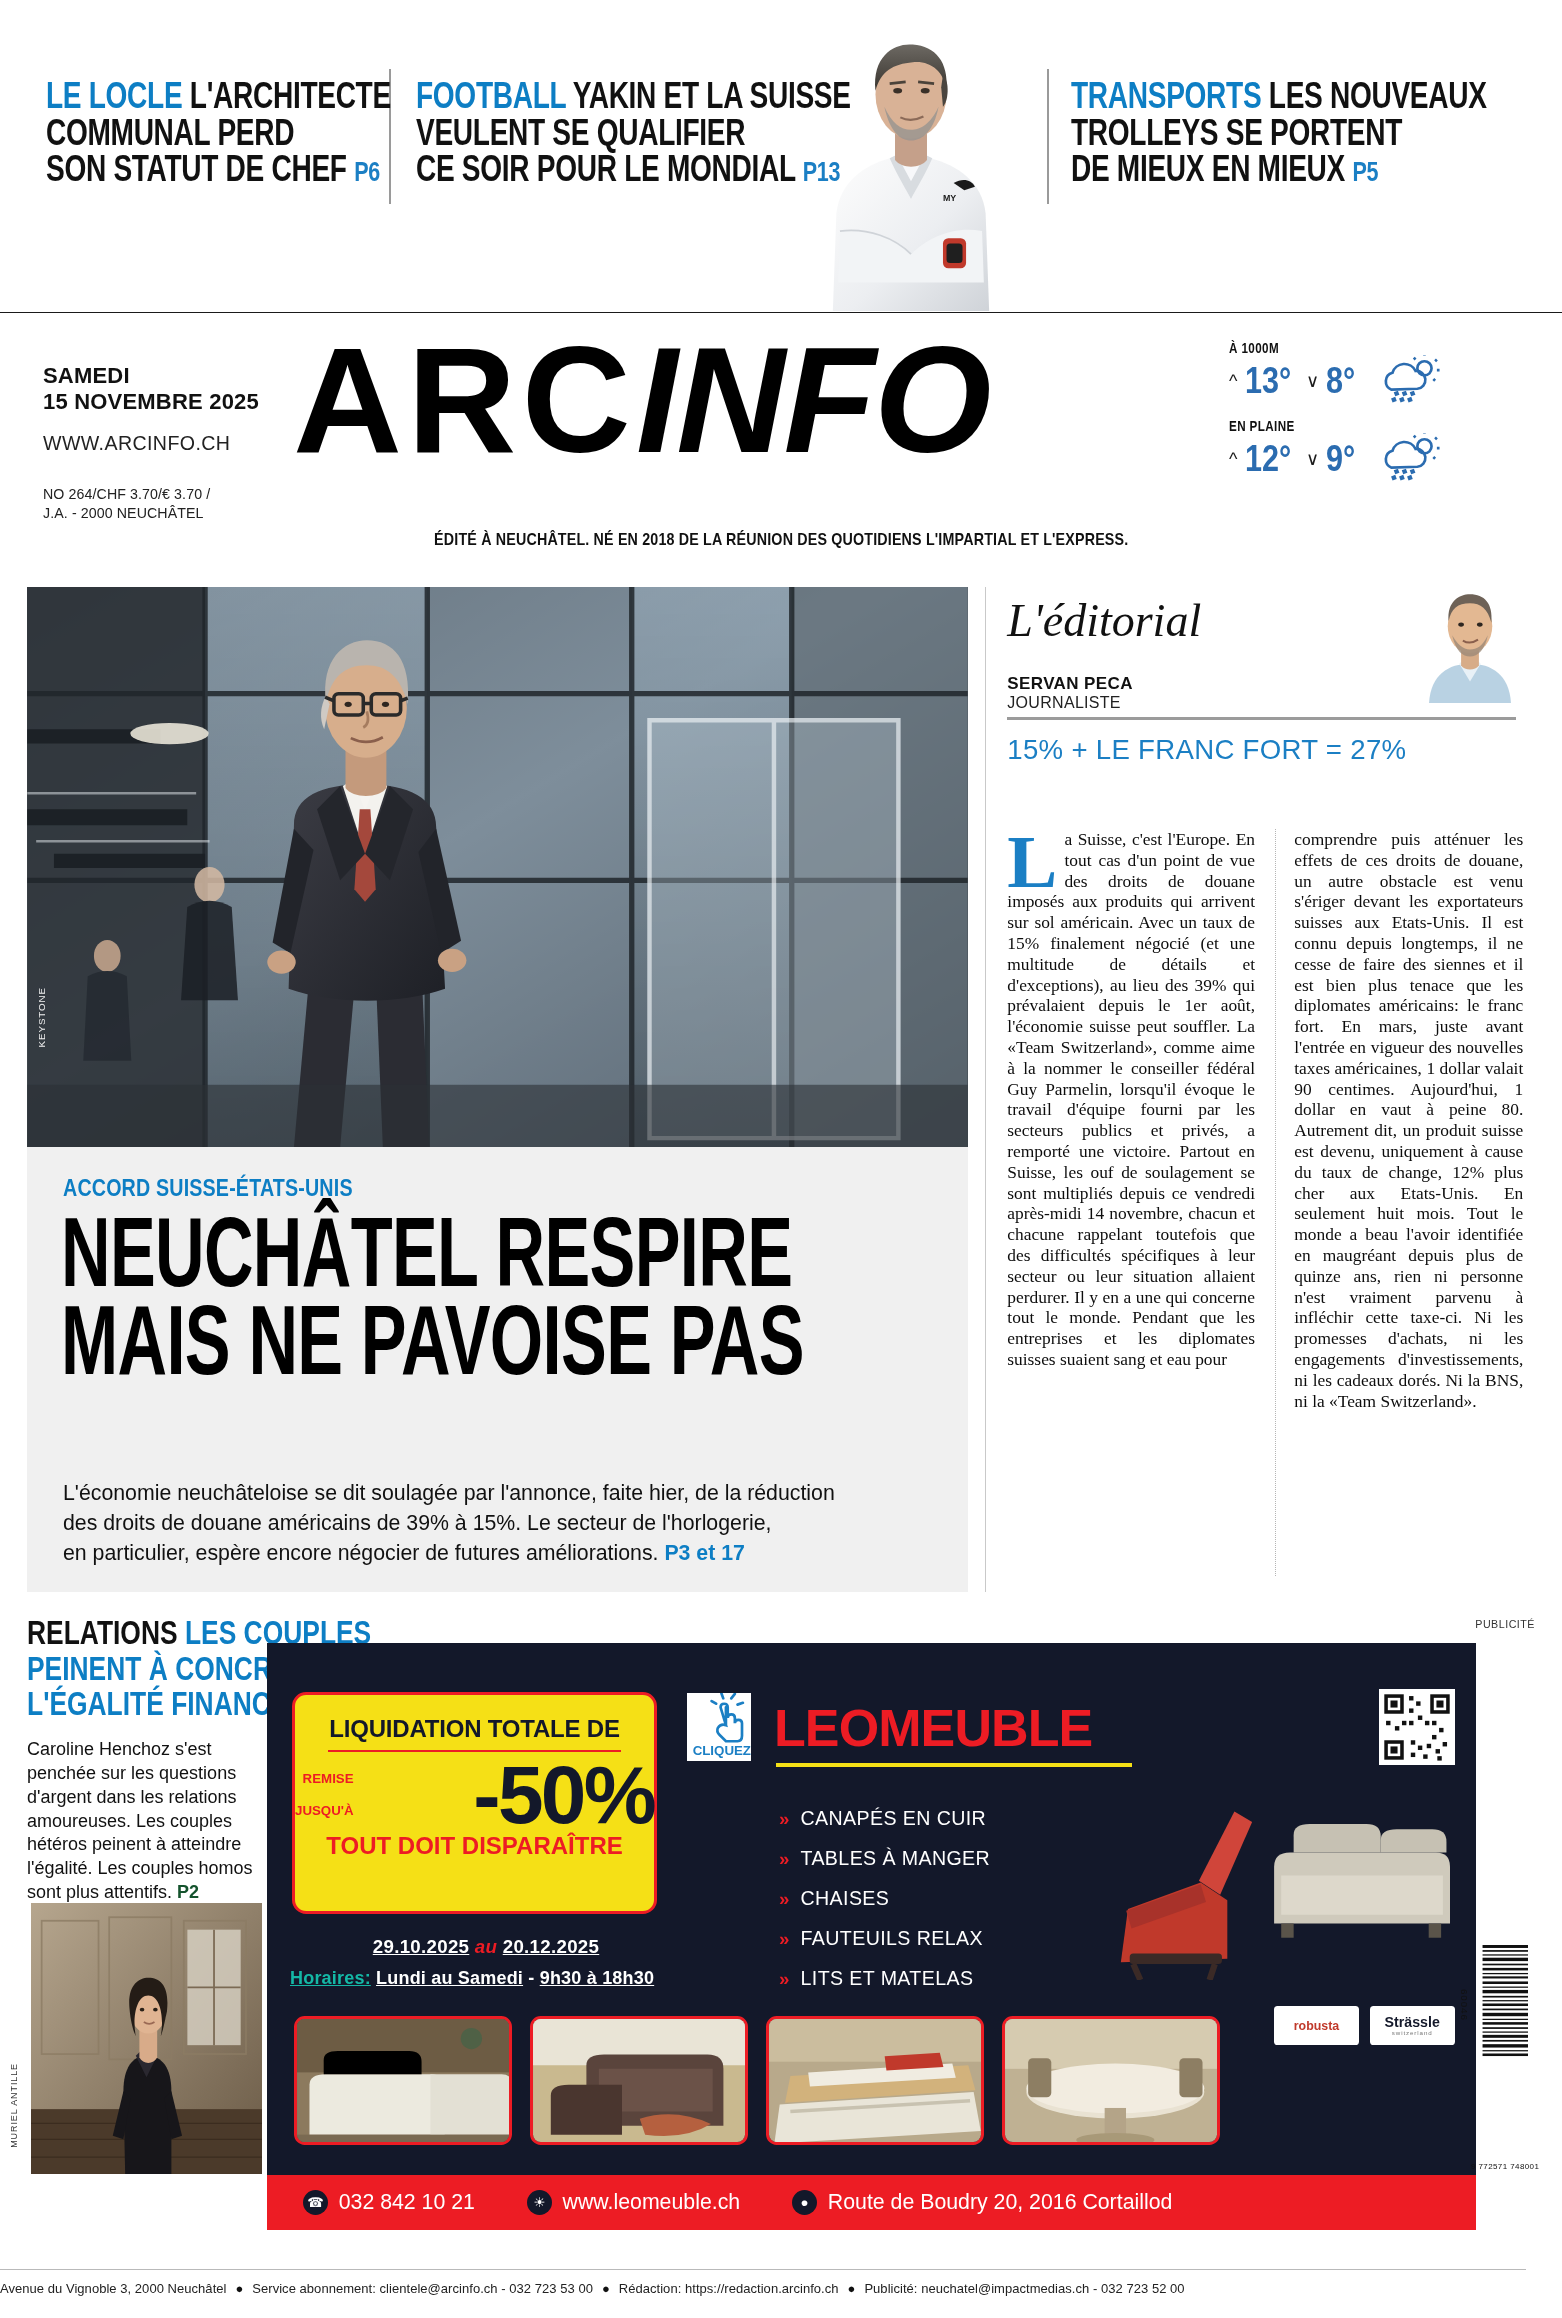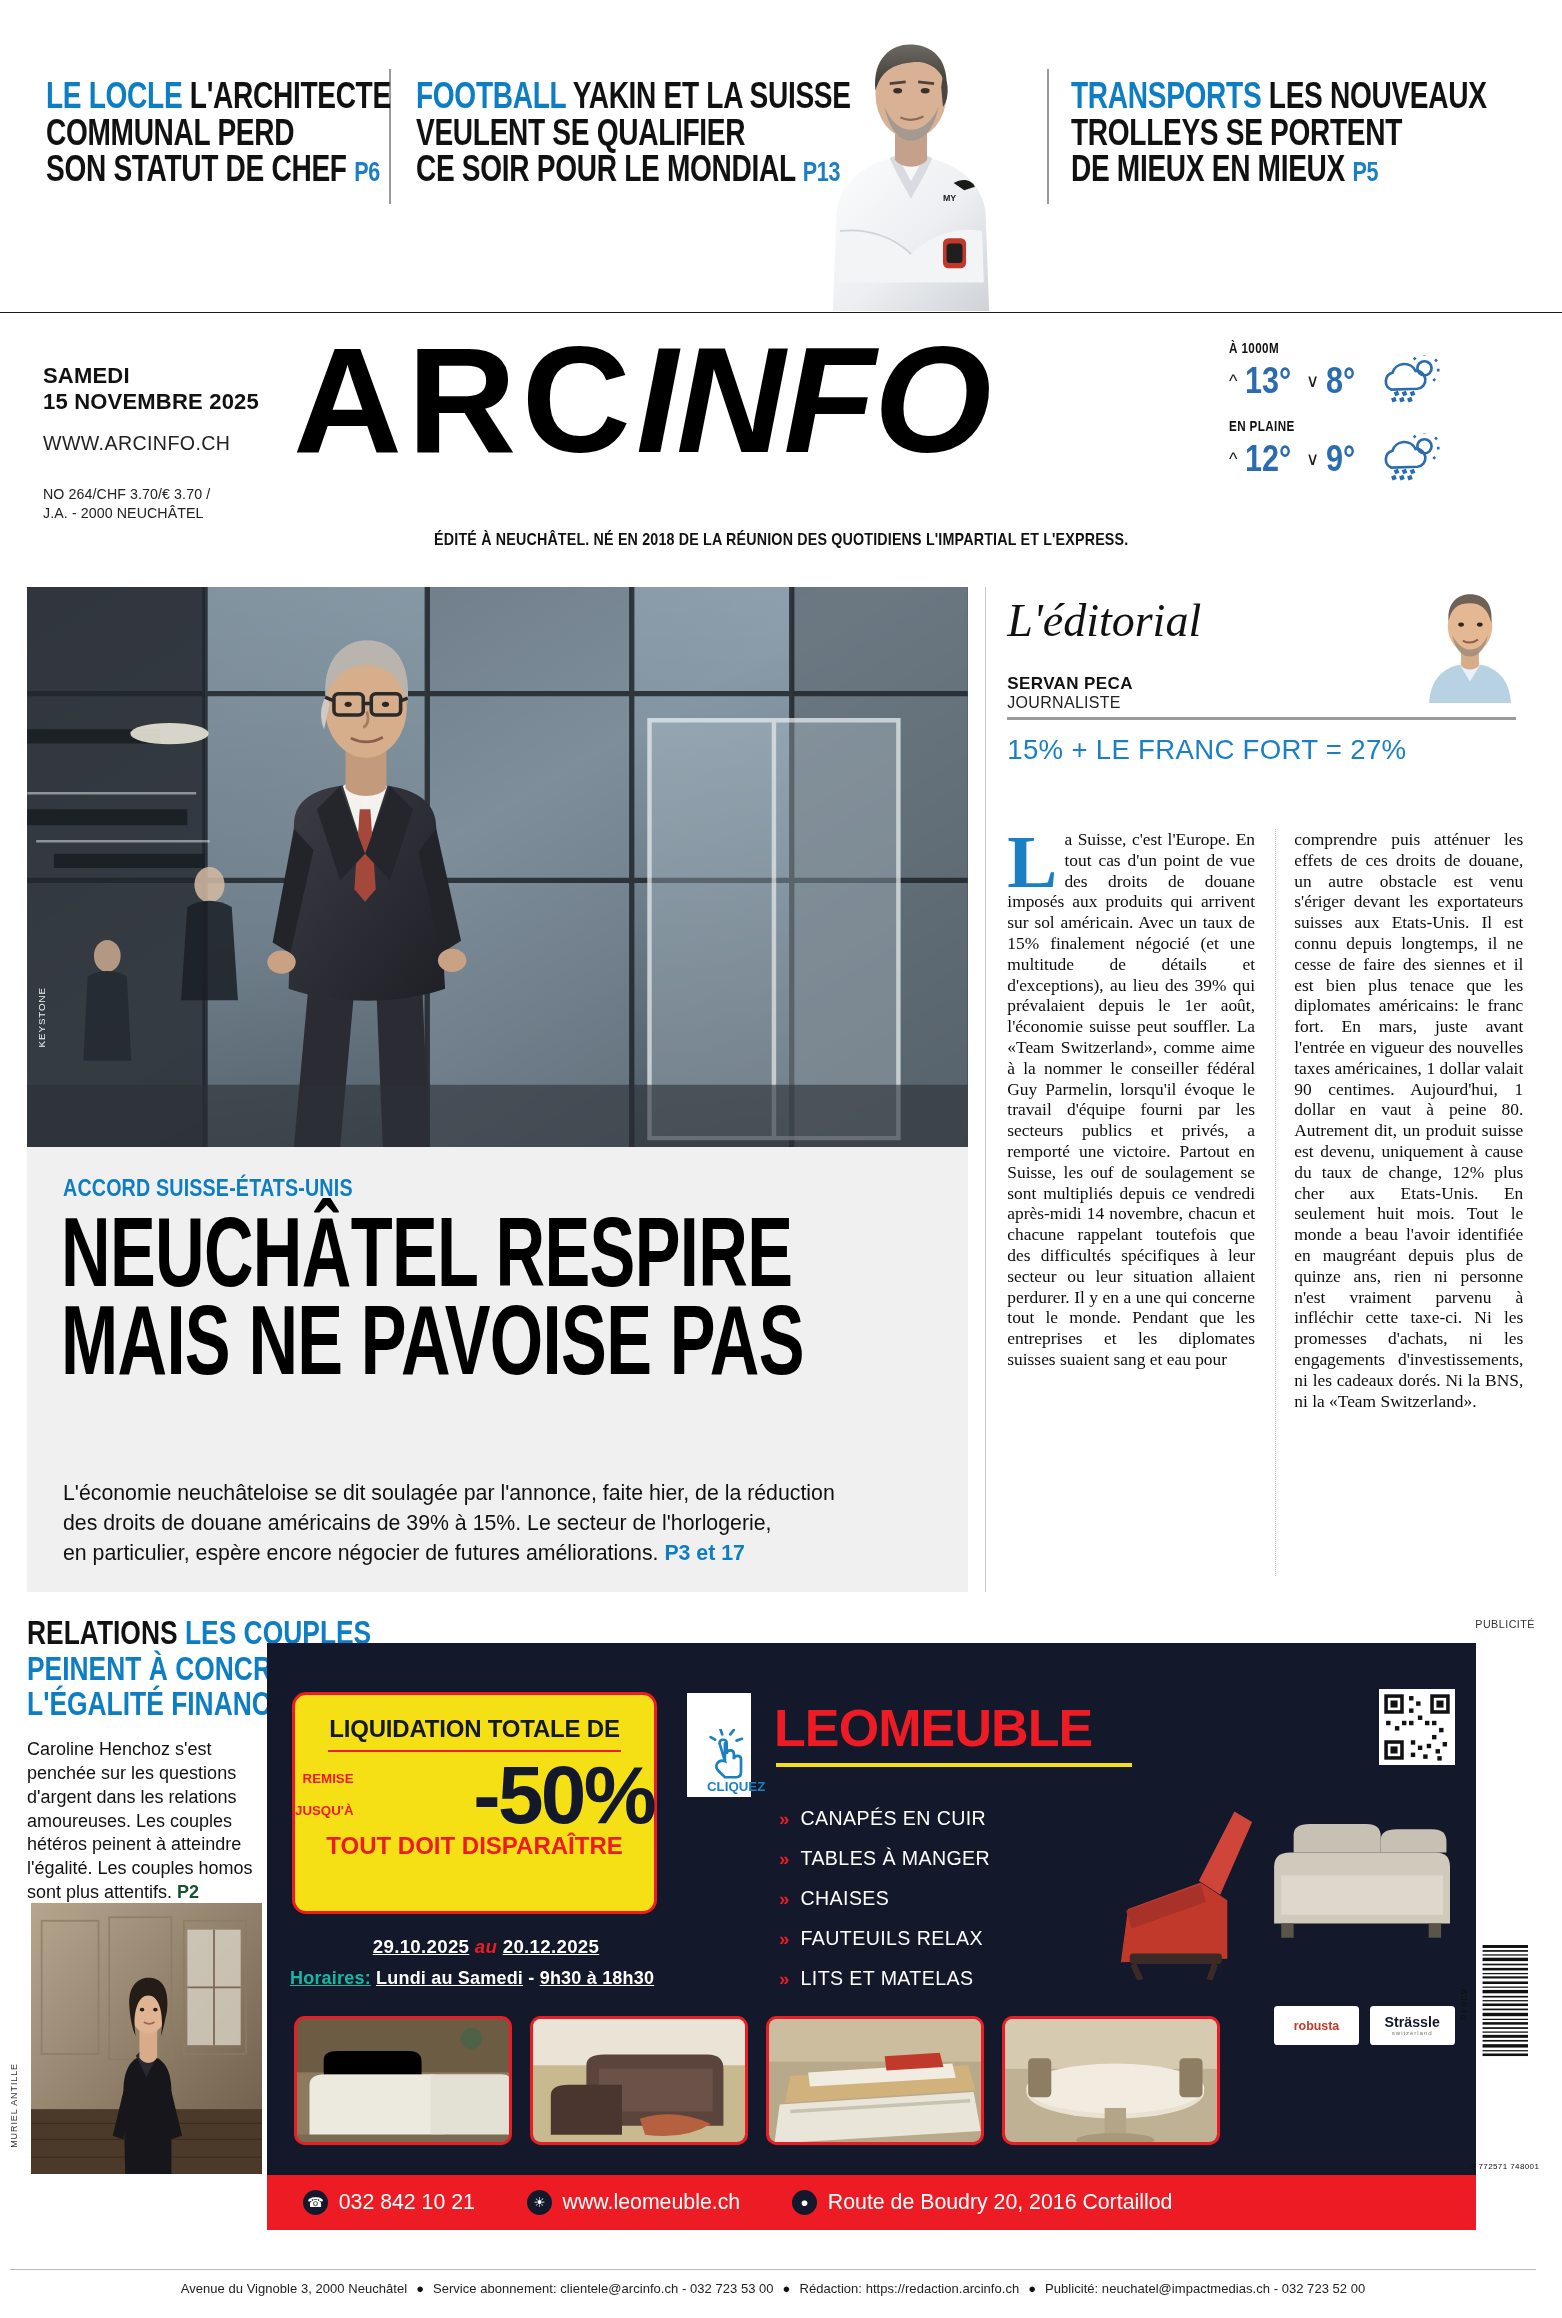--- a/index.html
+++ b/index.html
@@ -243,22 +243,22 @@
   }
   .ad-dates u { text-decoration: underline; }
   .ad-dates .au { color: #ed1c24; font-style: italic; }
   .ad-horaires {
     position: absolute; left: 23px; top: 325px; width: 382px;
     font-size: 18px; font-weight: 700; color: #fff; letter-spacing: 0.2px;
   }
   .ad-horaires .lbl { color: #14b8a6; text-decoration: underline; }
 
   .ad-cliquez {
-    position: absolute; left: 420px; top: 50px; width: 64px; height: 104px;
-    background: #fff; display:flex; flex-direction:column; align-items:flex-start; justify-content:flex-end;padding-left:20px;
+    position: absolute; left: 420px; top: 50px; width: 64px; height: 68px;
+    background: #fff; display:flex; flex-direction:column; align-items:flex-end; justify-content:flex-end;padding-left:20px;
   }
   .ad-cliquez .lbl { font-size: 13.3px; font-weight: 700; color: #1b7fc4; margin-bottom: 2.7px; }
   .ad-brand {
     position: absolute; left: 507px; top: 55px;
     font-size: 52px; font-weight: 700; color: #ed1c24; letter-spacing: -0.9px;
   }
   .ad-brandrule {
     position: absolute; left: 509px; top: 120px; width: 356px; height: 4.4px; background: #f5e016;
   }
   .ad-list { position: absolute; left: 512px; top: 164px; }
@@ -307,21 +307,21 @@
     position:absolute; left: 0px; bottom: 5.3px; font-size: 8px; letter-spacing:0.4px; color:#111;
     white-space: nowrap;
   }
   .bc-side {
     position: absolute; left: -12.4px; top: 44px; writing-mode: vertical-rl;
     font-size: 9.8px; color: #111; letter-spacing: 0.9px;
   }
 
   
   .pagefooter {
-    position: absolute; left: 10px; bottom: 23px; width: 1526px; text-align: center;
+    position: absolute; left: 0; bottom: 23px; width: 1526px; 
     font-size: 13px; color: #222; letter-spacing: 0.04px;
     border-top: 0.9px solid #b9b9b9; padding-top: 10.7px;
   }
   .pagefooter .sep { color: #111; padding: 0 5.3px; }
 </style>
 </head>
 <body>
 
 <div class="page">
 

